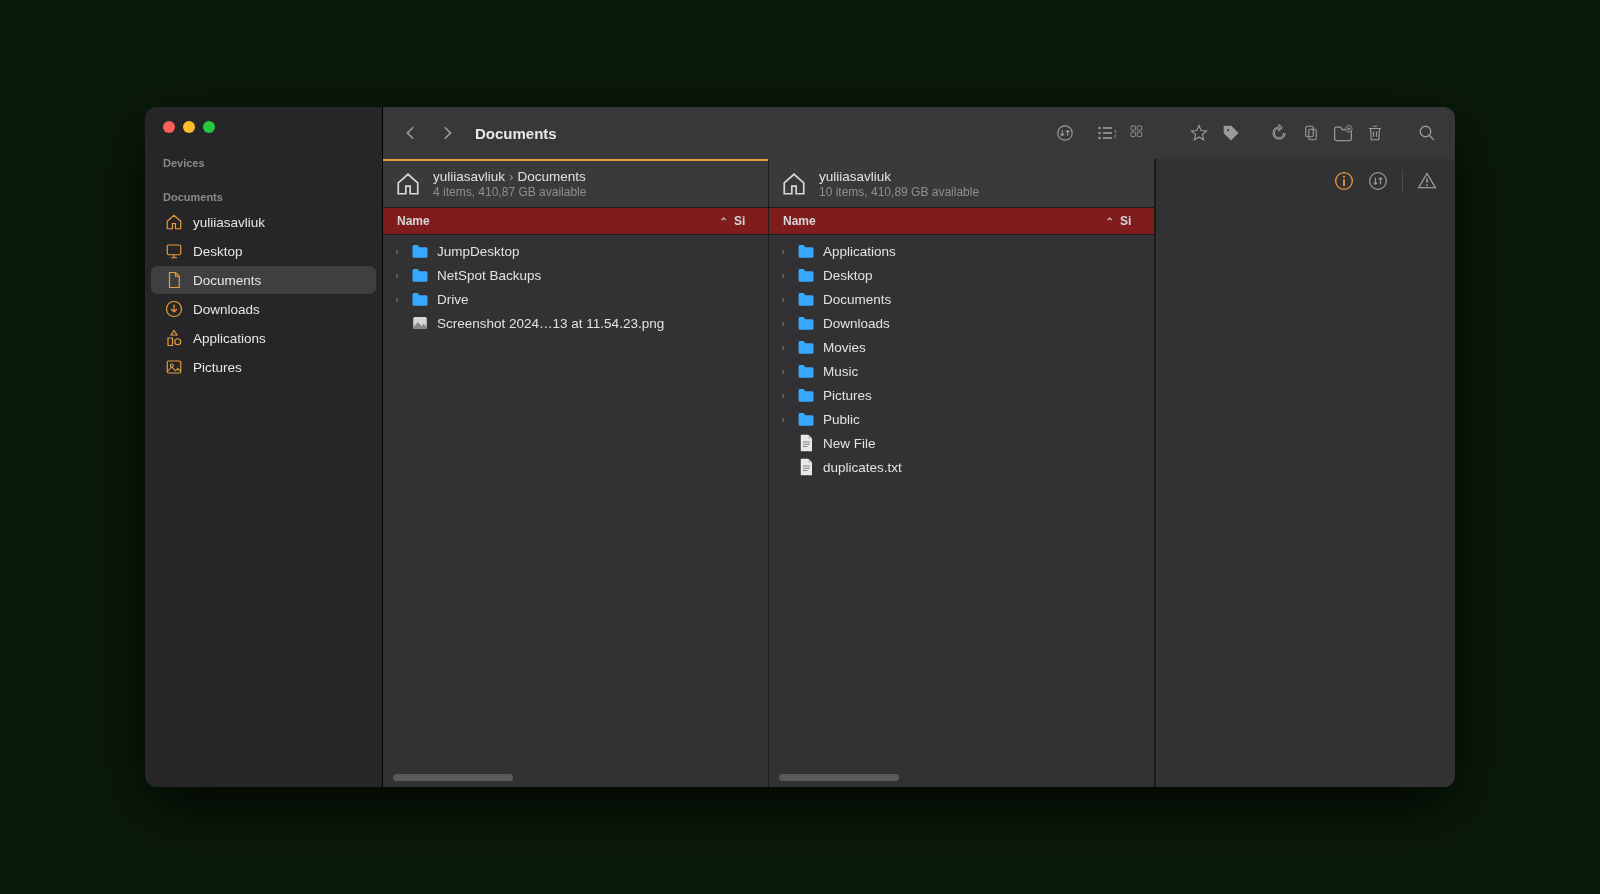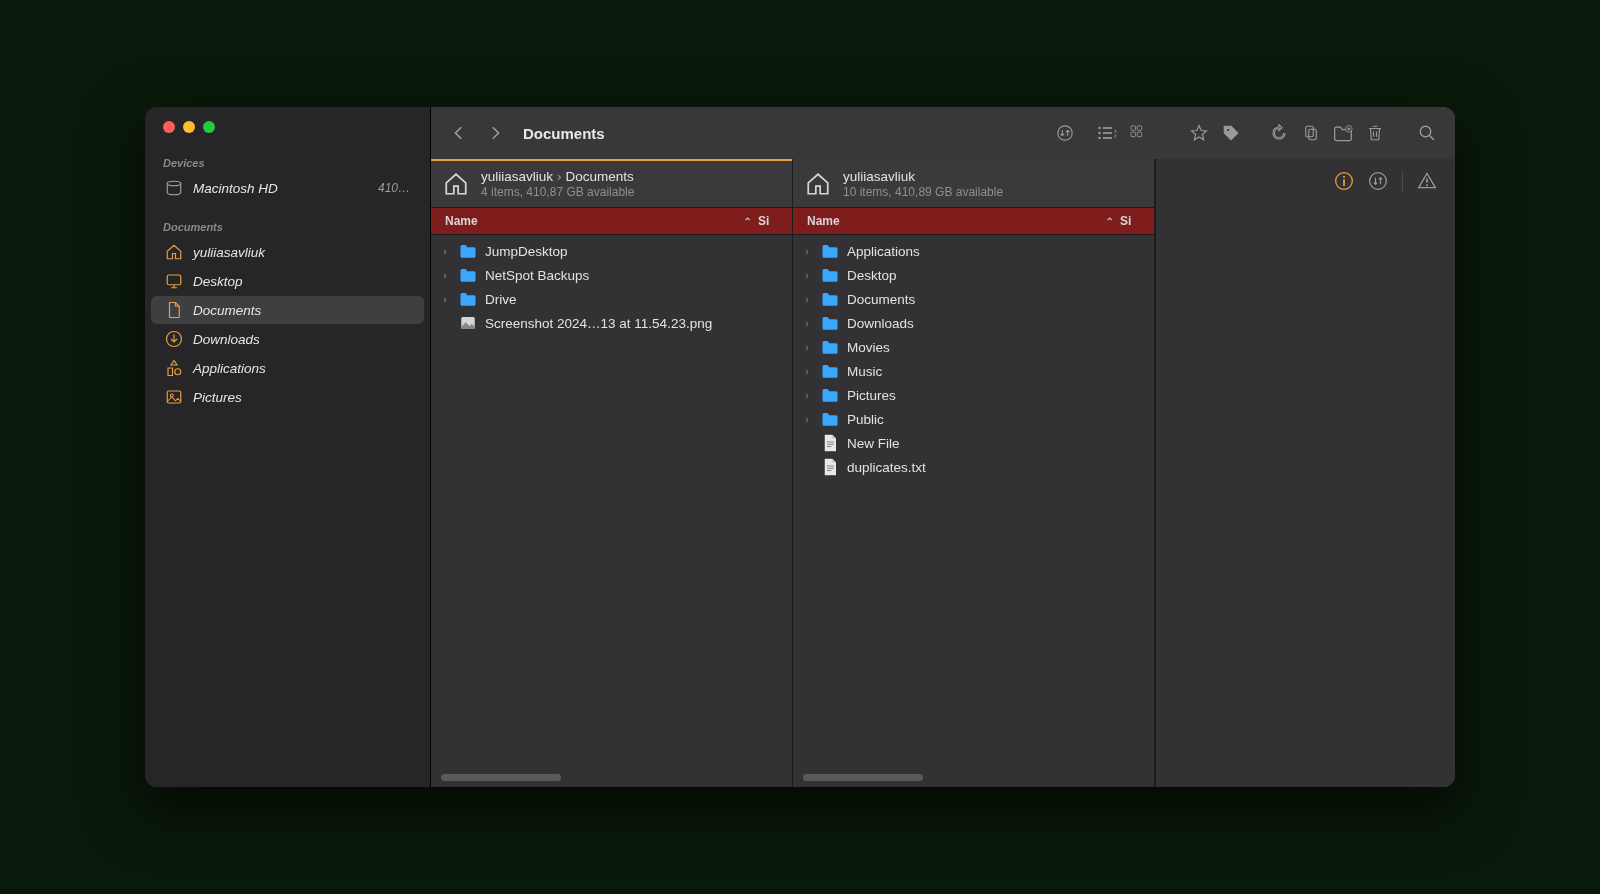--- a/index.html
+++ b/index.html
@@ -16,26 +16,25 @@
     width: 1310px;
     height: 680px;
     background: #2a2a2c;
     border-radius: 12px;
     box-shadow: 0 20px 60px rgba(0,0,0,0.7);
     display: flex;
     overflow: hidden;
     position: relative;
   }
   .sidebar {
-    width: 286px;
+    width: 238px;
     background: #262629;
     padding: 14px 0 0 0;
     border-right: 1px solid #000;
     flex-shrink: 0;
-    font-style: italic;
   }
   .traffic-lights {
     display: flex;
     gap: 8px;
     padding: 0 0 18px 18px;
   }
   .tl { width: 12px; height: 12px; border-radius: 50%; }
   .tl.red { background: #ff5f56; }
   .tl.yellow { background: #ffbd2e; }
   .tl.green { background: #27c93f; }
@@ -186,30 +185,20 @@
 <div class="window">
 
   <div class="sidebar">
     <div class="traffic-lights">
       <div class="tl red"></div>
       <div class="tl yellow"></div>
       <div class="tl green"></div>
     </div>
     <div id="sidebar-sections">
         <div class="sb-section-label">Devices</div>
-        <div class="sb-item">
-          <span class="icon gray">
-            <svg width="18" height="18" viewBox="0 0 24 24">
-              <ellipse cx="12" cy="6" rx="9" ry="3" stroke="currentColor" fill="none" stroke-width="1.5"></ellipse>
-              <path d="M3 6 L3 18 A9 3 0 0 0 21 18 L21 6" stroke="currentColor" fill="none" stroke-width="1.5"></path>
-            </svg>
-          </span>
-          <span>Macintosh HD</span>
-          <span class="badge">410…</span>
-        </div>
         <div style="height: 12px;"></div>
         <div class="sb-section-label">Documents</div>
         <div class="sb-item">
           <span class="icon">
             <svg width="18" height="18" viewBox="0 0 24 24">
               <path d="M3 11 L12 3 L21 11 L21 21 L14 21 L14 14 L10 14 L10 21 L3 21 Z" stroke="currentColor" fill="none" stroke-width="1.6"></path>
             </svg>
           </span>
           <span>yuliiasavliuk</span>
         </div>

